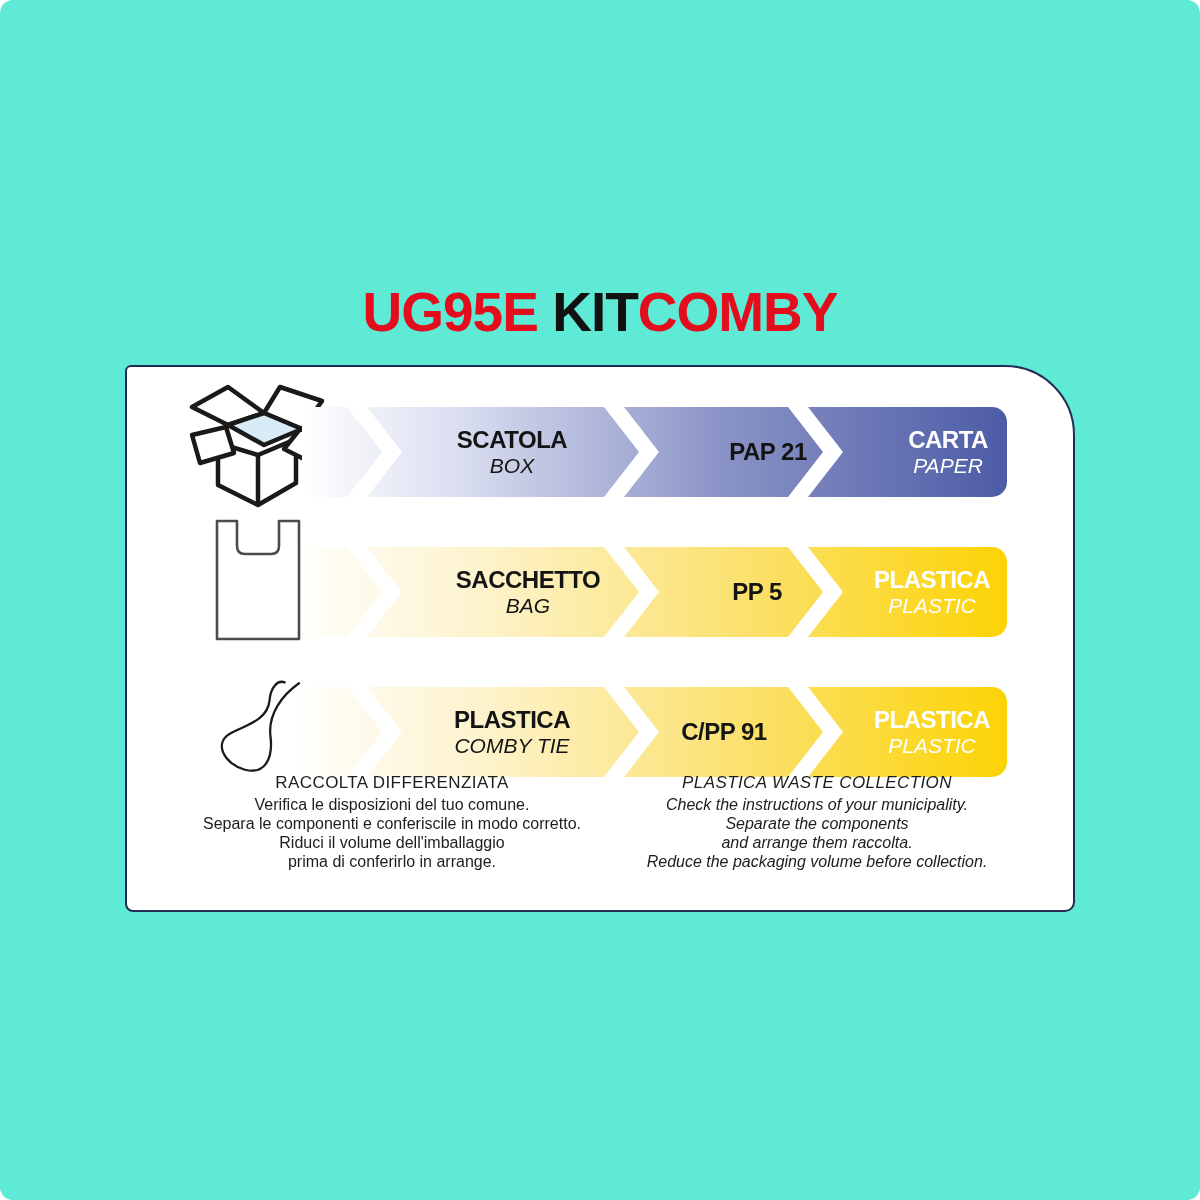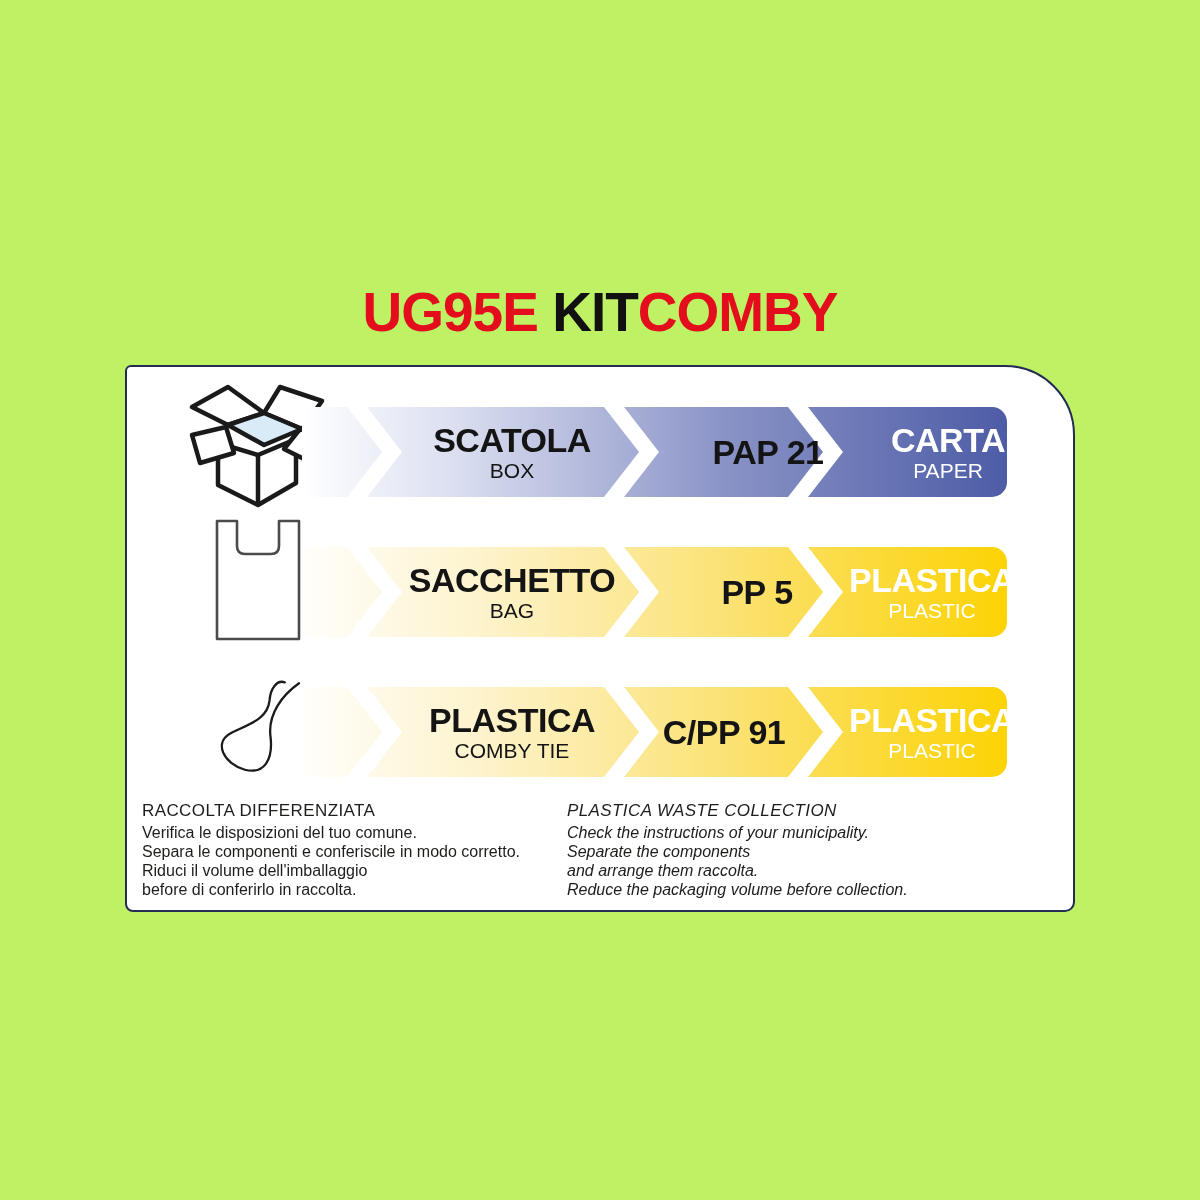--- a/index.html
+++ b/index.html
@@ -1,18 +1,19 @@
 <!DOCTYPE html>
 <html><head>
 <meta charset="utf-8">
 <style>
   html,body{margin:0;padding:0;background:#ffffff;}
   .canvas{
-    position:relative;width:1200px;height:1200px;background:#bef264;overflow:hidden;
+    position:relative;width:1200px;height:1200px;background:#5eead4;overflow:hidden;
     font-family:"Liberation Sans","DejaVu Sans",sans-serif;
+    border-radius:13px;
   }
   
   .title{
     position:absolute;top:280px;left:0;width:1200px;text-align:center;
     font-size:55px;font-weight:bold;letter-spacing:-1px;white-space:pre;
   }
   .title .red{color:#e30d1d;}
   .title .blk{color:#111111;}
   
   .card{
@@ -28,26 +29,26 @@
     position:absolute;left:175px;width:705px;height:90px;
     border-radius:2px 15px 15px 2px;
   }
   .band.blue{background:linear-gradient(90deg,#ffffff 0%,#dadef0 22%,#8a93c6 60%,#4d5ca6 100%);}
   .band.yellow{background:linear-gradient(90deg,#fffefb 0%,#fdf3cd 25%,#fbe170 62%,#fcd305 100%);}
   .chev{position:absolute;top:0;width:55px;height:90px;}
   .seg{
     position:absolute;top:50%;transform:translate(-50%,-50%);
     text-align:center;white-space:nowrap;line-height:1.12;
   }
-  .seg .l1{font-size:34px;font-weight:bold;color:#141414;letter-spacing:-0.5px;}
-  .seg .l2{font-size:21px;color:#141414;letter-spacing:0;}
+  .seg .l1{font-size:24px;font-weight:bold;color:#141414;letter-spacing:-0.5px;}
+  .seg .l2{font-size:21px;font-style:italic;color:#141414;letter-spacing:0;}
   .seg.light .l1,.seg.light .l2{color:#ffffff;}
   
   .foot{
-    position:absolute;top:432px;width:500px;color:#1d1d1b;
+    position:absolute;top:404px;width:500px;text-align:center;color:#1d1d1b;
     font-size:16px;line-height:19px;
   }
   .foot .ft{font-size:17px;line-height:24px;letter-spacing:0.4px;}
   .foot.en{font-style:italic;}
 </style>
 </head>
 <body>
 
 <div class="canvas">
 
@@ -105,21 +106,21 @@
     <div class="band yellow" style="top:180px;">
       <svg class="chev" style="left:45px;" viewBox="0 0 55 90">
           <polygon points="0,0 20,0 55,45 20,90 0,90 35,45" fill="#ffffff"></polygon>
         </svg>
       <svg class="chev" style="left:302px;" viewBox="0 0 55 90">
           <polygon points="0,0 20,0 55,45 20,90 0,90 35,45" fill="#ffffff"></polygon>
         </svg>
       <svg class="chev" style="left:486px;" viewBox="0 0 55 90">
           <polygon points="0,0 20,0 55,45 20,90 0,90 35,45" fill="#ffffff"></polygon>
         </svg>
-      <div class="seg" style="left:210px;">
+      <div class="seg" style="left:226px;">
         <div class="l1">SACCHETTO</div>
         <div class="l2">BAG</div>
       </div>
       <div class="seg" style="left:422px;margin-left:33px;">
         <div class="l1">PP 5</div>
       </div>
       <div class="seg light" style="left:630px;">
         <div class="l1">PLASTICA</div>
         <div class="l2">PLASTIC</div>
       </div>
@@ -152,21 +153,21 @@
         <div class="l1">PLASTICA</div>
         <div class="l2">PLASTIC</div>
       </div>
     </div>
 
     <div class="foot it" style="left:15px;">
       <div class="ft">RACCOLTA DIFFERENZIATA</div>
       <div>Verifica le disposizioni del tuo comune.</div>
       <div>Separa le componenti e conferiscile in modo corretto.</div>
       <div>Riduci il volume dell'imballaggio</div>
-      <div>before di conferirlo in raccolta.</div>
+      <div>prima di conferirlo in arrange.</div>
     </div>
 
     <div class="foot en" style="left:440px;">
       <div class="ft">PLASTICA WASTE COLLECTION</div>
       <div>Check the instructions of your municipality.</div>
       <div>Separate the components</div>
       <div>and arrange them raccolta.</div>
       <div>Reduce the packaging volume before collection.</div>
     </div>
 

